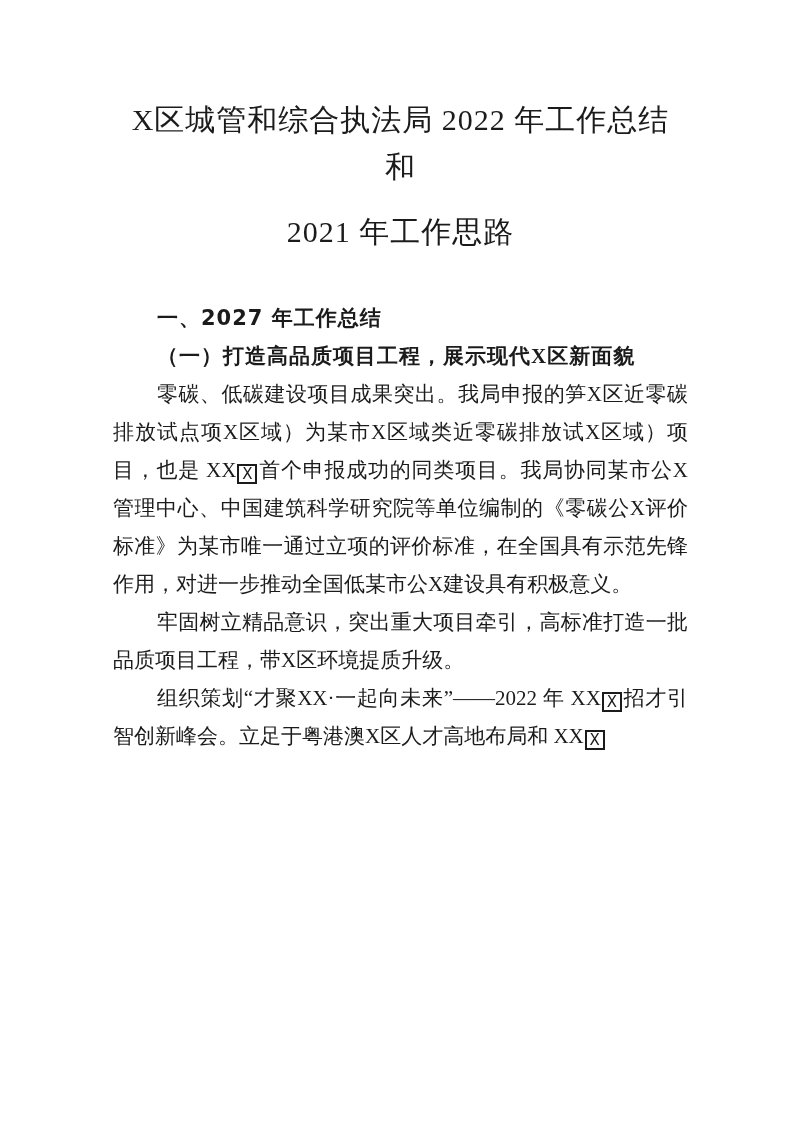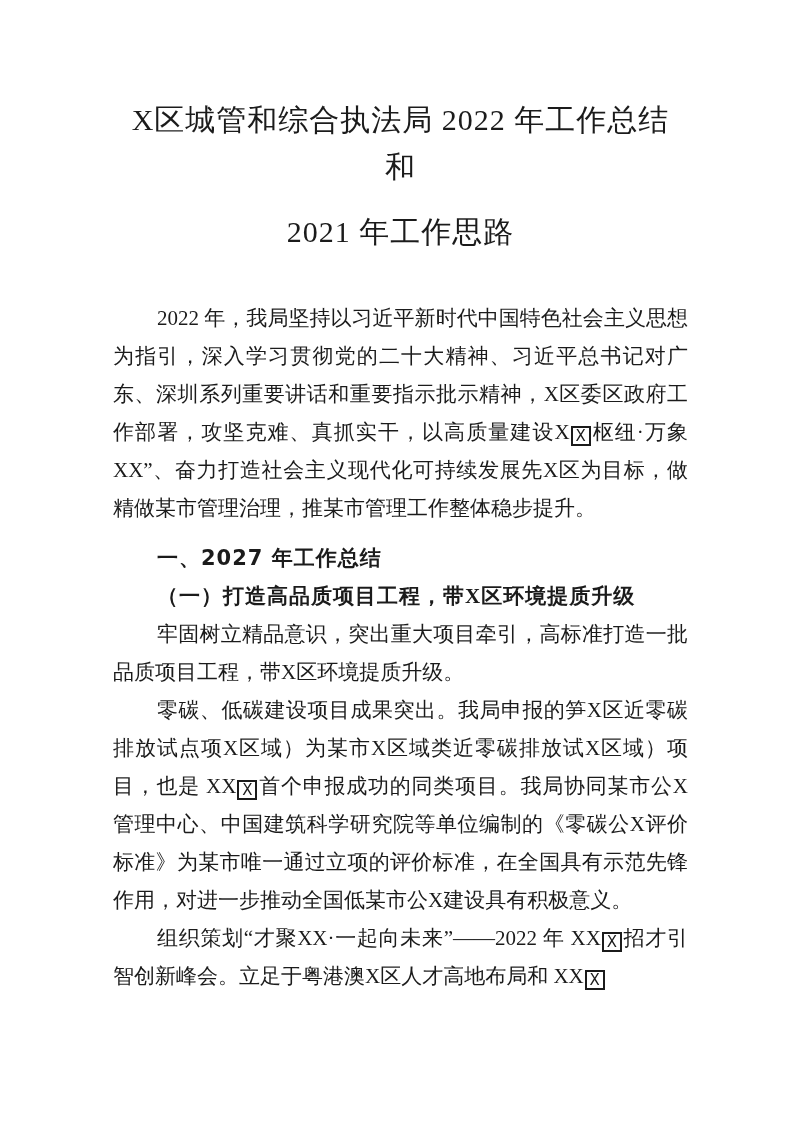--- a/index.html
+++ b/index.html
@@ -71,20 +71,19 @@
 <body>
 
 <div class="page">
   <div class="title-block">
     <div>X区城管和综合执法局 2022 年工作总结</div>
     <div>和</div>
     <div class="title-line-last">2021 年工作思路</div>
   </div>
 
   <div class="doc-body">
-      <p class="body">2022 年，我局坚持以习近平新时代中国特色社会主义思想为指引，深入学习贯彻党的二十大精神、习近平总书记对广东、深圳系列重要讲话和重要指示批示精神，X区委区政府工作部署，攻坚克难、真抓实干，以高质量建设X<span class="tofu">X</span>枢纽·万象 XX”、奋力打造社会主义现代化可持续发展先X区为目标，做精做某市管理治理，推某市管理工作整体稳步提升。</p>
       <p class="h1">一、2027 年工作总结</p>
-      <p class="h2">（一）打造高品质项目工程，带X区环境提质升级</p>
+      <p class="h2">（一）打造高品质项目工程，展示现代X区新面貌</p>
+      <p class="body">零碳、低碳建设项目成果突出。我局申报的笋X区近零碳排放试点项X区域）为某市X区域类近零碳排放试X区域）项目，也是 XX<span class="tofu">X</span>首个申报成功的同类项目。我局协同某市公X管理中心、中国建筑科学研究院等单位编制的《零碳公X评价标准》为某市唯一通过立项的评价标准，在全国具有示范先锋作用，对进一步推动全国低某市公X建设具有积极意义。</p>
       <p class="body">牢固树立精品意识，突出重大项目牵引，高标准打造一批品质项目工程，带X区环境提质升级。</p>
-      <p class="body">零碳、低碳建设项目成果突出。我局申报的笋X区近零碳排放试点项X区域）为某市X区域类近零碳排放试X区域）项目，也是 XX<span class="tofu">X</span>首个申报成功的同类项目。我局协同某市公X管理中心、中国建筑科学研究院等单位编制的《零碳公X评价标准》为某市唯一通过立项的评价标准，在全国具有示范先锋作用，对进一步推动全国低某市公X建设具有积极意义。</p>
       <p class="body">组织策划“才聚XX·一起向未来”——2022 年 XX<span class="tofu">X</span>招才引智创新峰会。立足于粤港澳X区人才高地布局和 XX<span class="tofu">X</span></p>
     </div>
 </div>
 
 </body></html>

